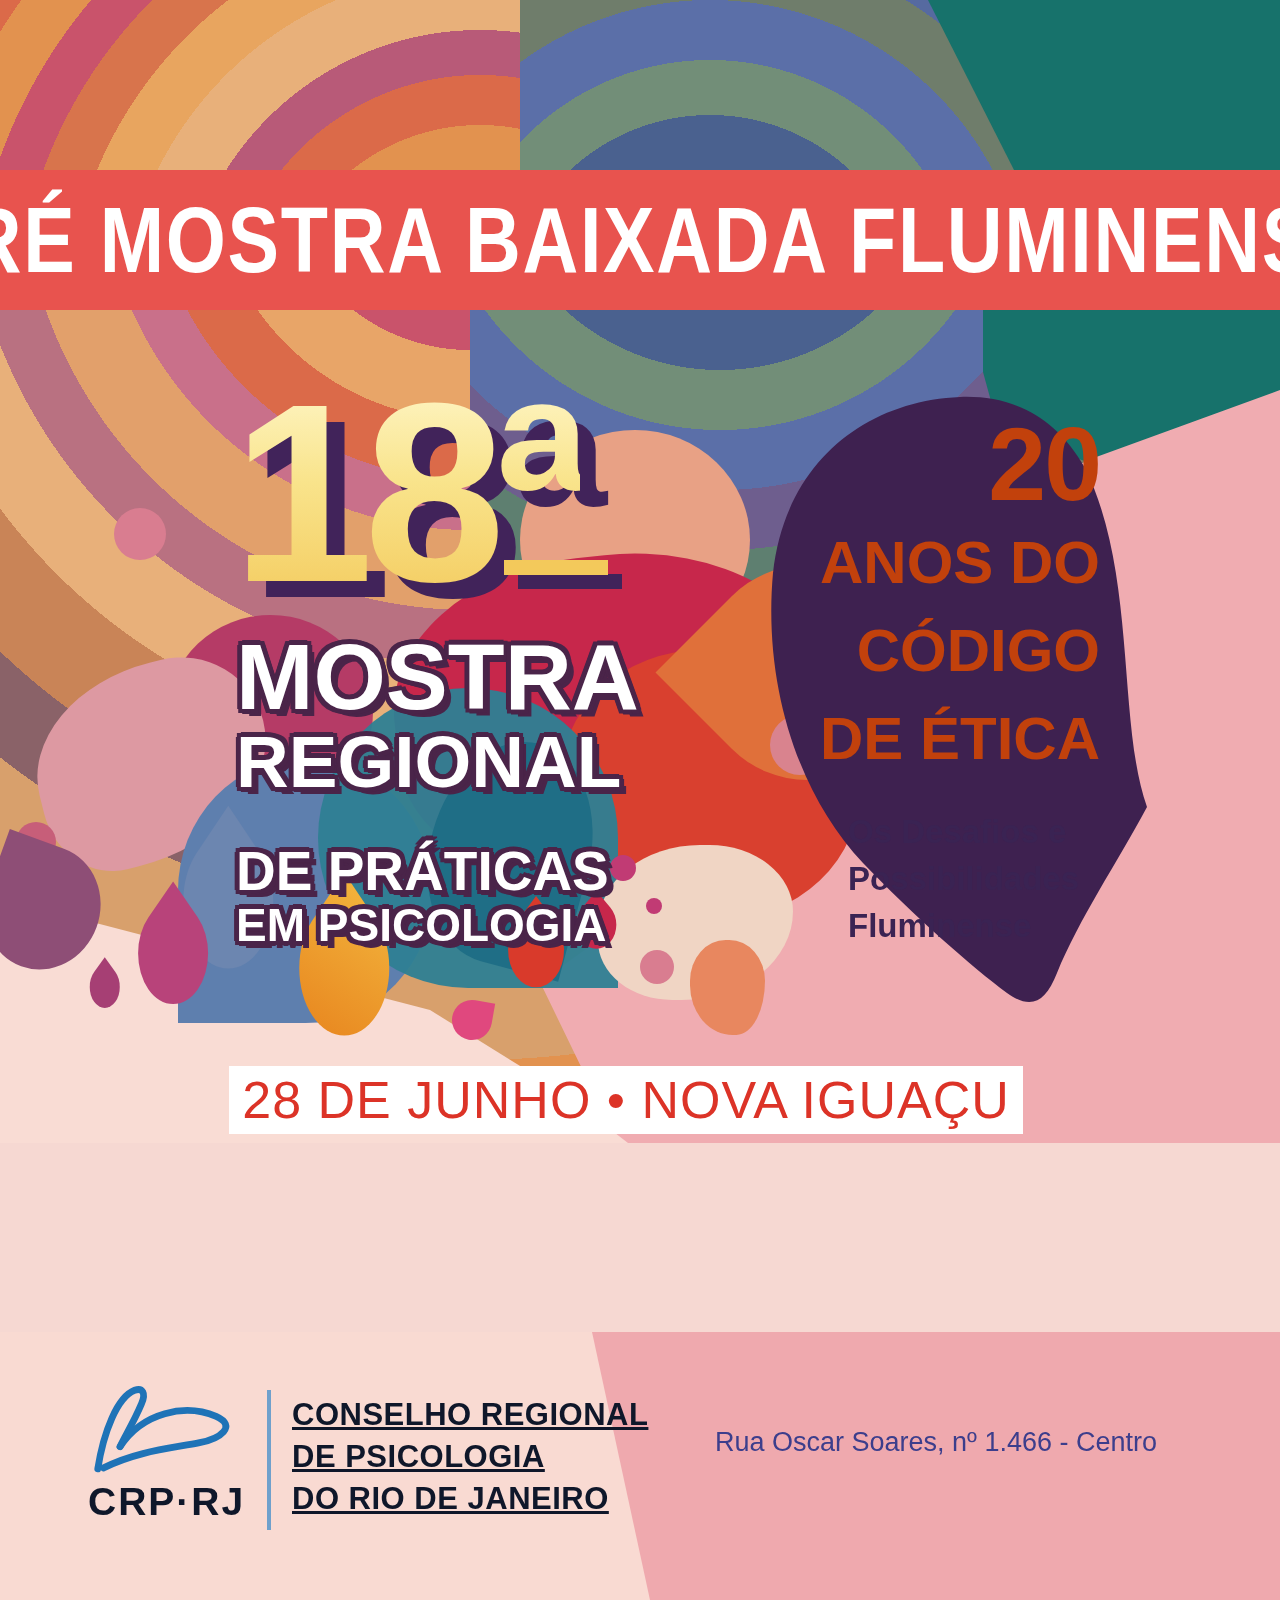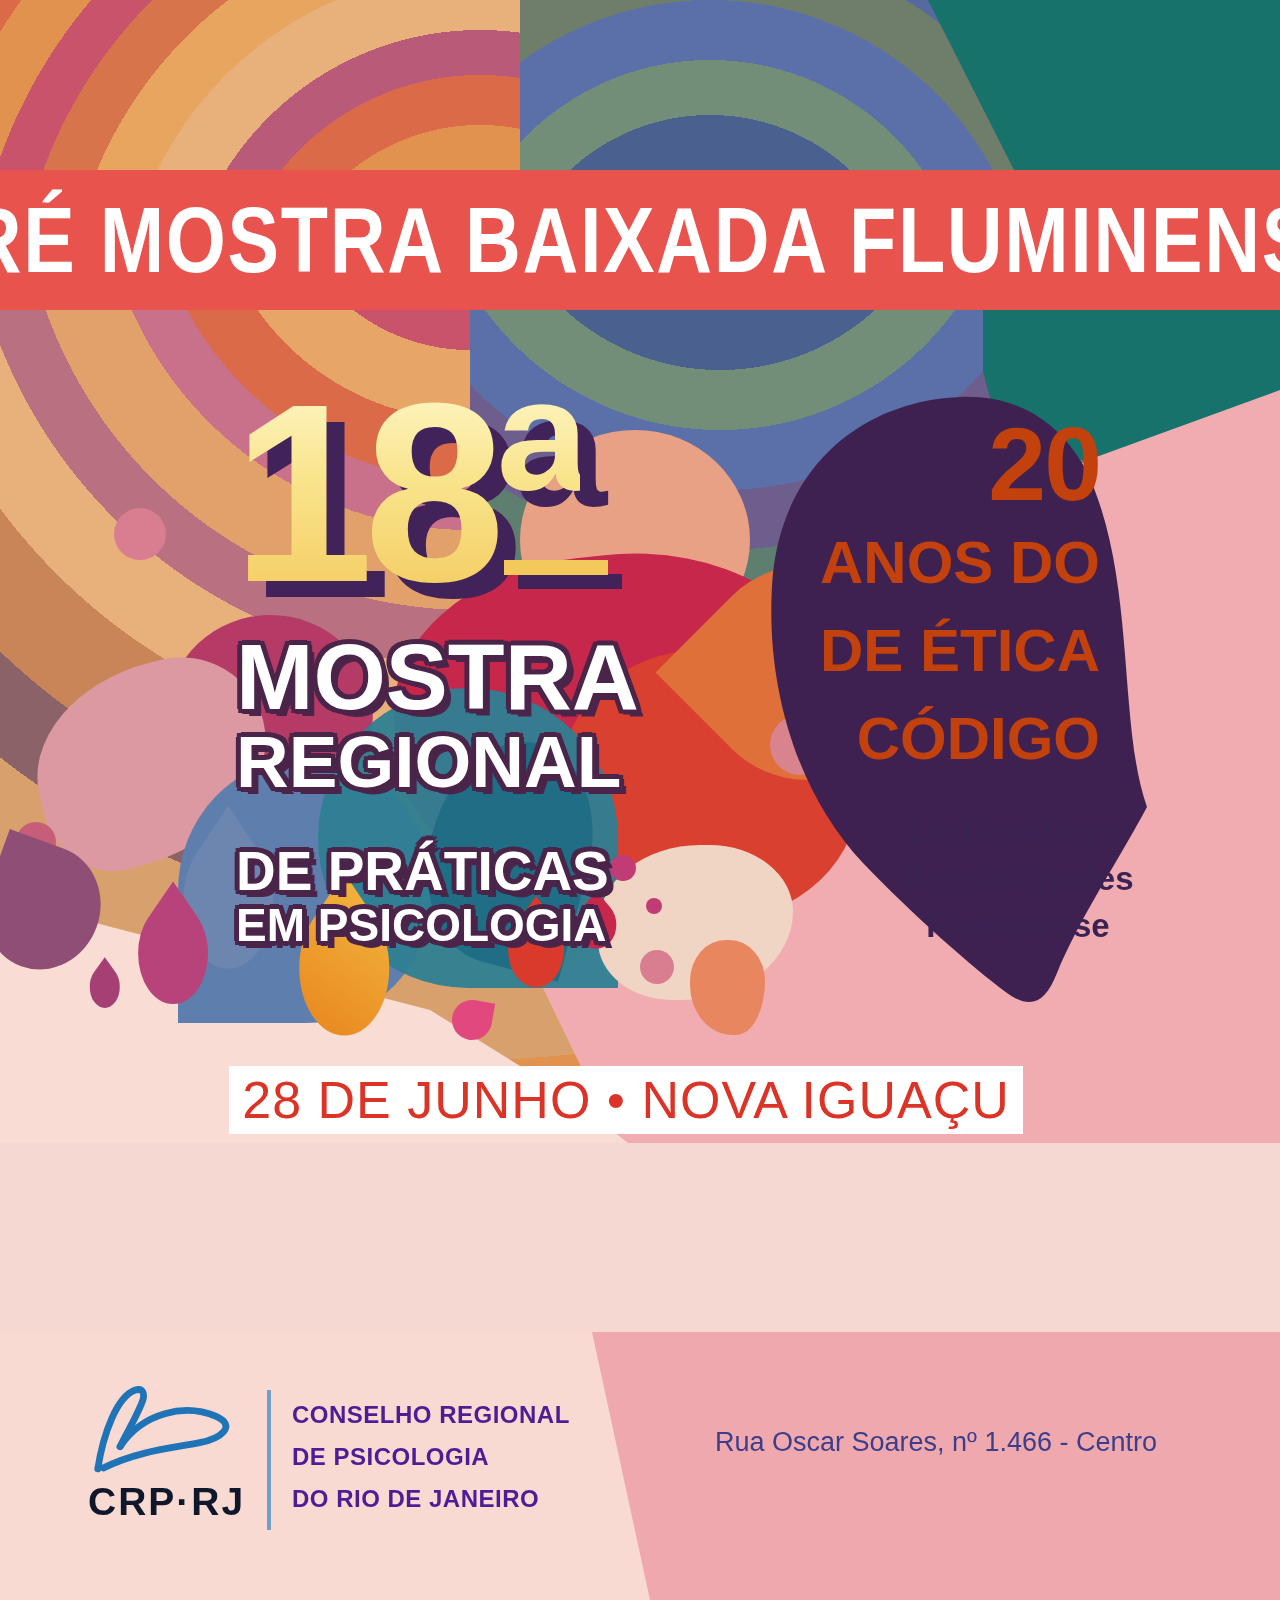--- a/index.html
+++ b/index.html
@@ -92,43 +92,43 @@
   
   .title-block{position:absolute;left:236px;top:322px;z-index:4;color:#FFFFFF;font-weight:bold;
     text-shadow:-4px -4px 0 #4A2449,4px -4px 0 #4A2449,-4px 4px 0 #4A2449,4px 4px 0 #4A2449,
       -5px 0 0 #4A2449,5px 0 0 #4A2449,0 -5px 0 #4A2449,0 5px 0 #4A2449,7px 7px 0 #4A2449;}
   .t1{font-size:93px;line-height:90px;}
   .t2{font-size:73px;line-height:80px;}
   .t3{font-size:55px;line-height:58px;margin-top:40px;}
   .t4{font-size:46px;line-height:50px;}
 
   .subtitle{position:absolute;left:848px;top:498px;width:340px;z-index:4;
-    text-align:center;font-size:33px;line-height:47px;font-weight:bold;color:#3A2353;}
+    text-align:left;font-size:33px;line-height:47px;font-weight:bold;color:#3A2353;}
 
   
   .date-box{position:absolute;left:229px;top:1066px;width:794px;height:68px;background:#FFFFFF;
     z-index:6;display:flex;align-items:center;justify-content:center;}
   .date-box span{font-size:52px;color:#DC3327;letter-spacing:1px;white-space:nowrap;}
 
   
   .sub-band{position:absolute;left:0;top:1143px;width:1280px;height:189px;background:#E20713;
     z-index:2;display:flex;flex-direction:column;align-items:center;justify-content:center;padding-top:4px;box-sizing:border-box;}
   .sub-band div{font-size:62px;line-height:67px;font-weight:bold;color:#FFFFFF;
     transform:scaleX(.86);white-space:nowrap;}
 
   
   .footer{position:absolute;left:0;top:1332px;width:1280px;height:268px;background:#EFA9AE;}
   .footer-left{position:absolute;inset:0;background:#F9DAD2;
     clip-path:polygon(0 0,592px 0,650px 268px,0 268px);}
   .logo-icon{position:absolute;left:90px;top:50px;width:165px;height:100px;}
   .logo-acronym{position:absolute;left:88px;top:148px;font-size:39px;font-weight:bold;
     color:#0f172a;letter-spacing:2px;}
   .logo-divider{position:absolute;left:267px;top:58px;width:4px;height:140px;background:#6FA0CC;}
-  .org-lines{position:absolute;left:292px;top:62px;font-size:24px;line-height:42px;
-    font-weight:bold;color:#4c1d95;letter-spacing:.5px;}
+  .org-lines{position:absolute;left:292px;top:62px;font-size:31px;line-height:42px;
+    font-weight:bold;color:#0f172a;letter-spacing:.5px;text-decoration:underline;}
   .location{position:absolute;left:715px;top:86px;font-size:27px;line-height:48px;color:#3C3E8C;}
   .location .lbl{font-weight:bold;letter-spacing:.5px;}
 </style>
 </head>
 <body>
 
 <div class="poster">
 
   <div class="top-art">
     <div class="fan-warm"></div>
@@ -174,22 +174,22 @@
     <i class="blob drop d-curl"></i>
 
     <svg class="bubble" viewBox="0 0 430 630">
       <path fill="#3E2150" d="M215,4 C120,8 40,70 28,180 C18,290 52,400 118,470
         C168,522 228,575 262,600 C286,617 300,610 312,580 C334,526 372,470 402,414
         C372,330 392,180 340,75 C310,22 265,2 215,4 Z"></path>
     </svg>
     <div class="bubble-text">
       <div class="bt1">20</div>
       <div class="bt2">ANOS DO</div>
+      <div class="bt2">CÓDIGO</div>
       <div class="bt2">DE ÉTICA</div>
-      <div class="bt2">CÓDIGO</div>
     </div>
 
     <div class="edition">
       <span class="edition-layer edition-shadow">18ª</span>
       <i class="ord-bar ord-bar-shadow"></i>
       <span class="edition-layer edition-face">18ª</span>
       <i class="ord-bar ord-bar-gold"></i>
     </div>
 
     <div class="title-block">

